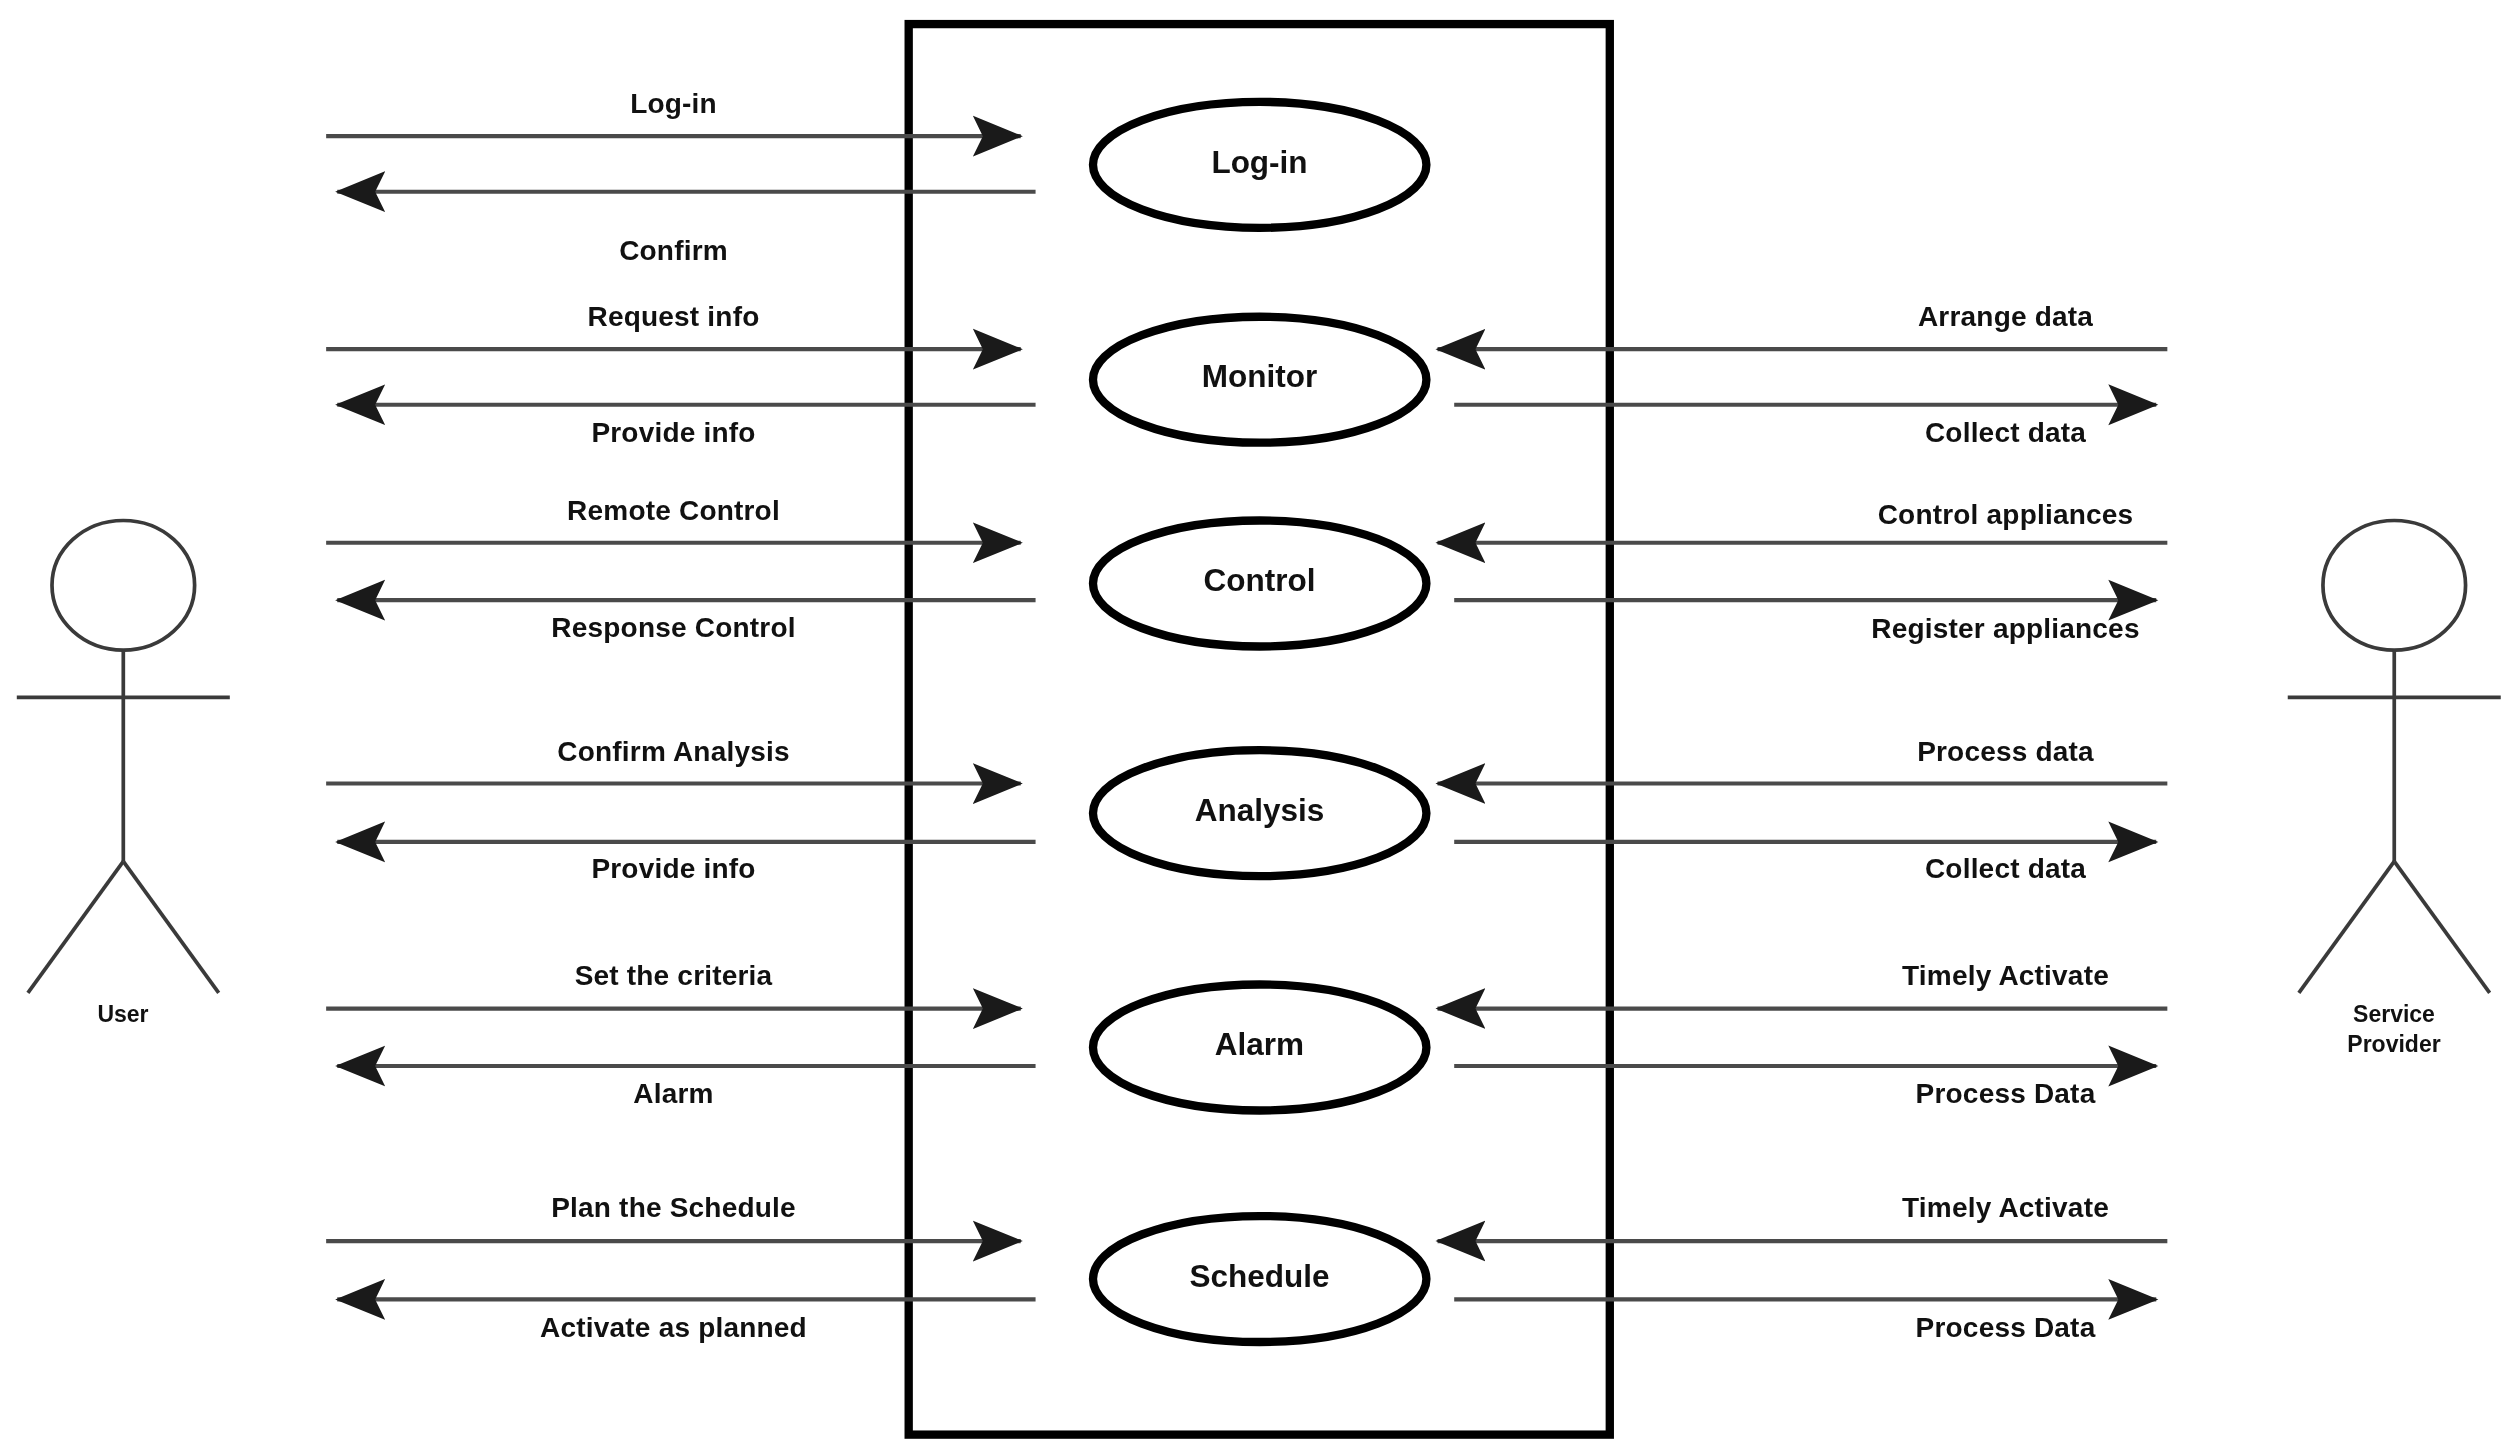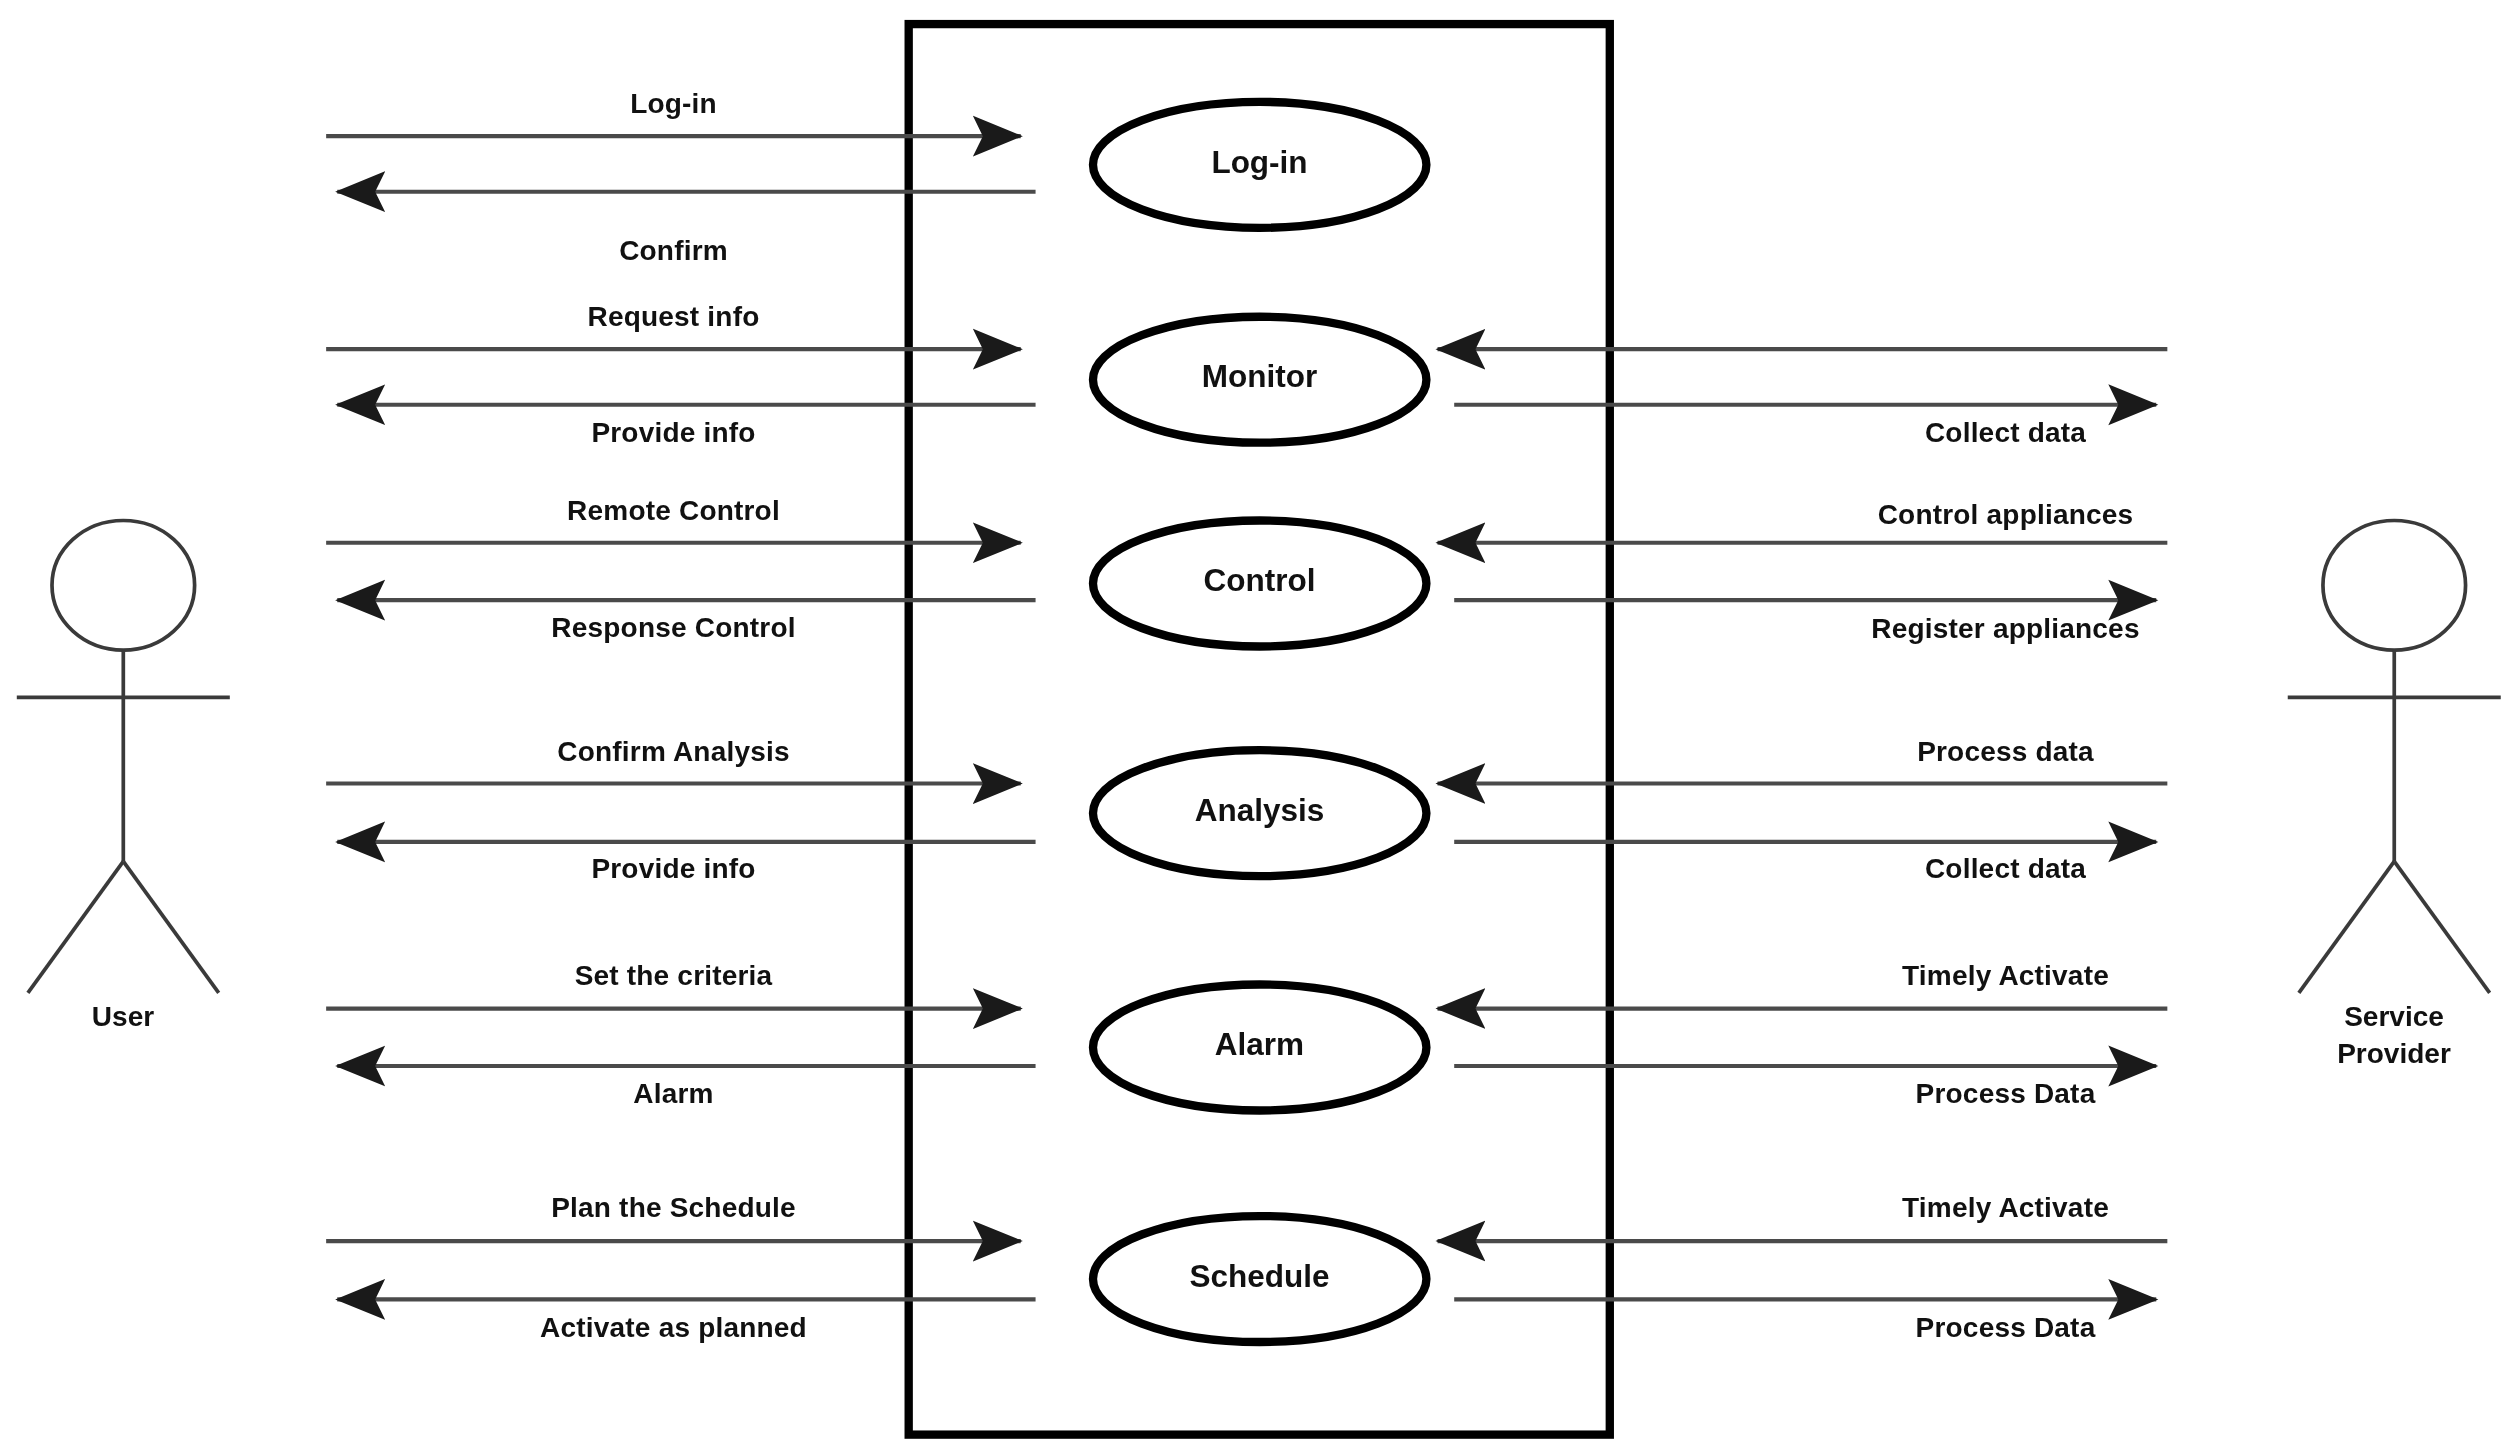--- a/index.html
+++ b/index.html
@@ -5,21 +5,21 @@
   html,body{margin:0;padding:0;background:#ffffff;}
   body{width:2512px;height:1455px;overflow:hidden;
        font-family:"Liberation Sans",sans-serif;color:#000;}
   #stage{position:relative;width:2512px;height:1455px;background:#fff;}
   svg#diagram{position:absolute;left:0;top:0;width:2512px;height:1455px;}
   .lbl{position:absolute;font-weight:bold;color:#111;white-space:nowrap;
        font-size:28px;letter-spacing:0.2px;}
   .msg{font-size:28px;font-weight:bold;text-align:center;}
   .uclbl{position:absolute;font-size:31.5px;font-weight:bold;color:#111;
          text-align:center;white-space:nowrap;}
-  .actorlbl{position:absolute;font-size:28px;font-weight:bold;color:#111;
+  .actorlbl{position:absolute;font-size:23px;font-weight:bold;color:#111;
             text-align:center;line-height:1.32;}
 </style>
 </head>
 <body>
 
 <div id="stage">
 
   <svg id="diagram" viewBox="0 0 2712 1571">
     <defs>
       <marker id="ahR" markerWidth="13" markerHeight="13" refX="11.5" refY="5.5" orient="auto" markerUnits="strokeWidth">
@@ -123,20 +123,21 @@
 
   <div class="lbl msg" style="left:326px;top:736px;width:695px;">Confirm Analysis</div>
   <div class="lbl msg" style="left:326px;top:853px;width:695px;">Provide info</div>
 
   <div class="lbl msg" style="left:326px;top:960px;width:695px;">Set the criteria</div>
   <div class="lbl msg" style="left:326px;top:1078px;width:695px;">Alarm</div>
 
   <div class="lbl msg" style="left:326px;top:1192px;width:695px;">Plan the Schedule</div>
   <div class="lbl msg" style="left:326px;top:1312px;width:695px;">Activate as planned</div>
 
+  <div class="lbl msg" style="left:1658px;top:301px;width:695px;">Arrange data</div>
   <div class="lbl msg" style="left:1658px;top:417px;width:695px;">Collect data</div>
 
   <div class="lbl msg" style="left:1658px;top:492px;width:695px;margin-top:7px;">Control appliances</div>
   <div class="lbl msg" style="left:1658px;top:613px;width:695px;">Register appliances</div>
 
   <div class="lbl msg" style="left:1658px;top:736px;width:695px;">Process data</div>
   <div class="lbl msg" style="left:1658px;top:853px;width:695px;">Collect data</div>
 
   <div class="lbl msg" style="left:1658px;top:960px;width:695px;">Timely Activate</div>
   <div class="lbl msg" style="left:1658px;top:1078px;width:695px;">Process Data</div>

